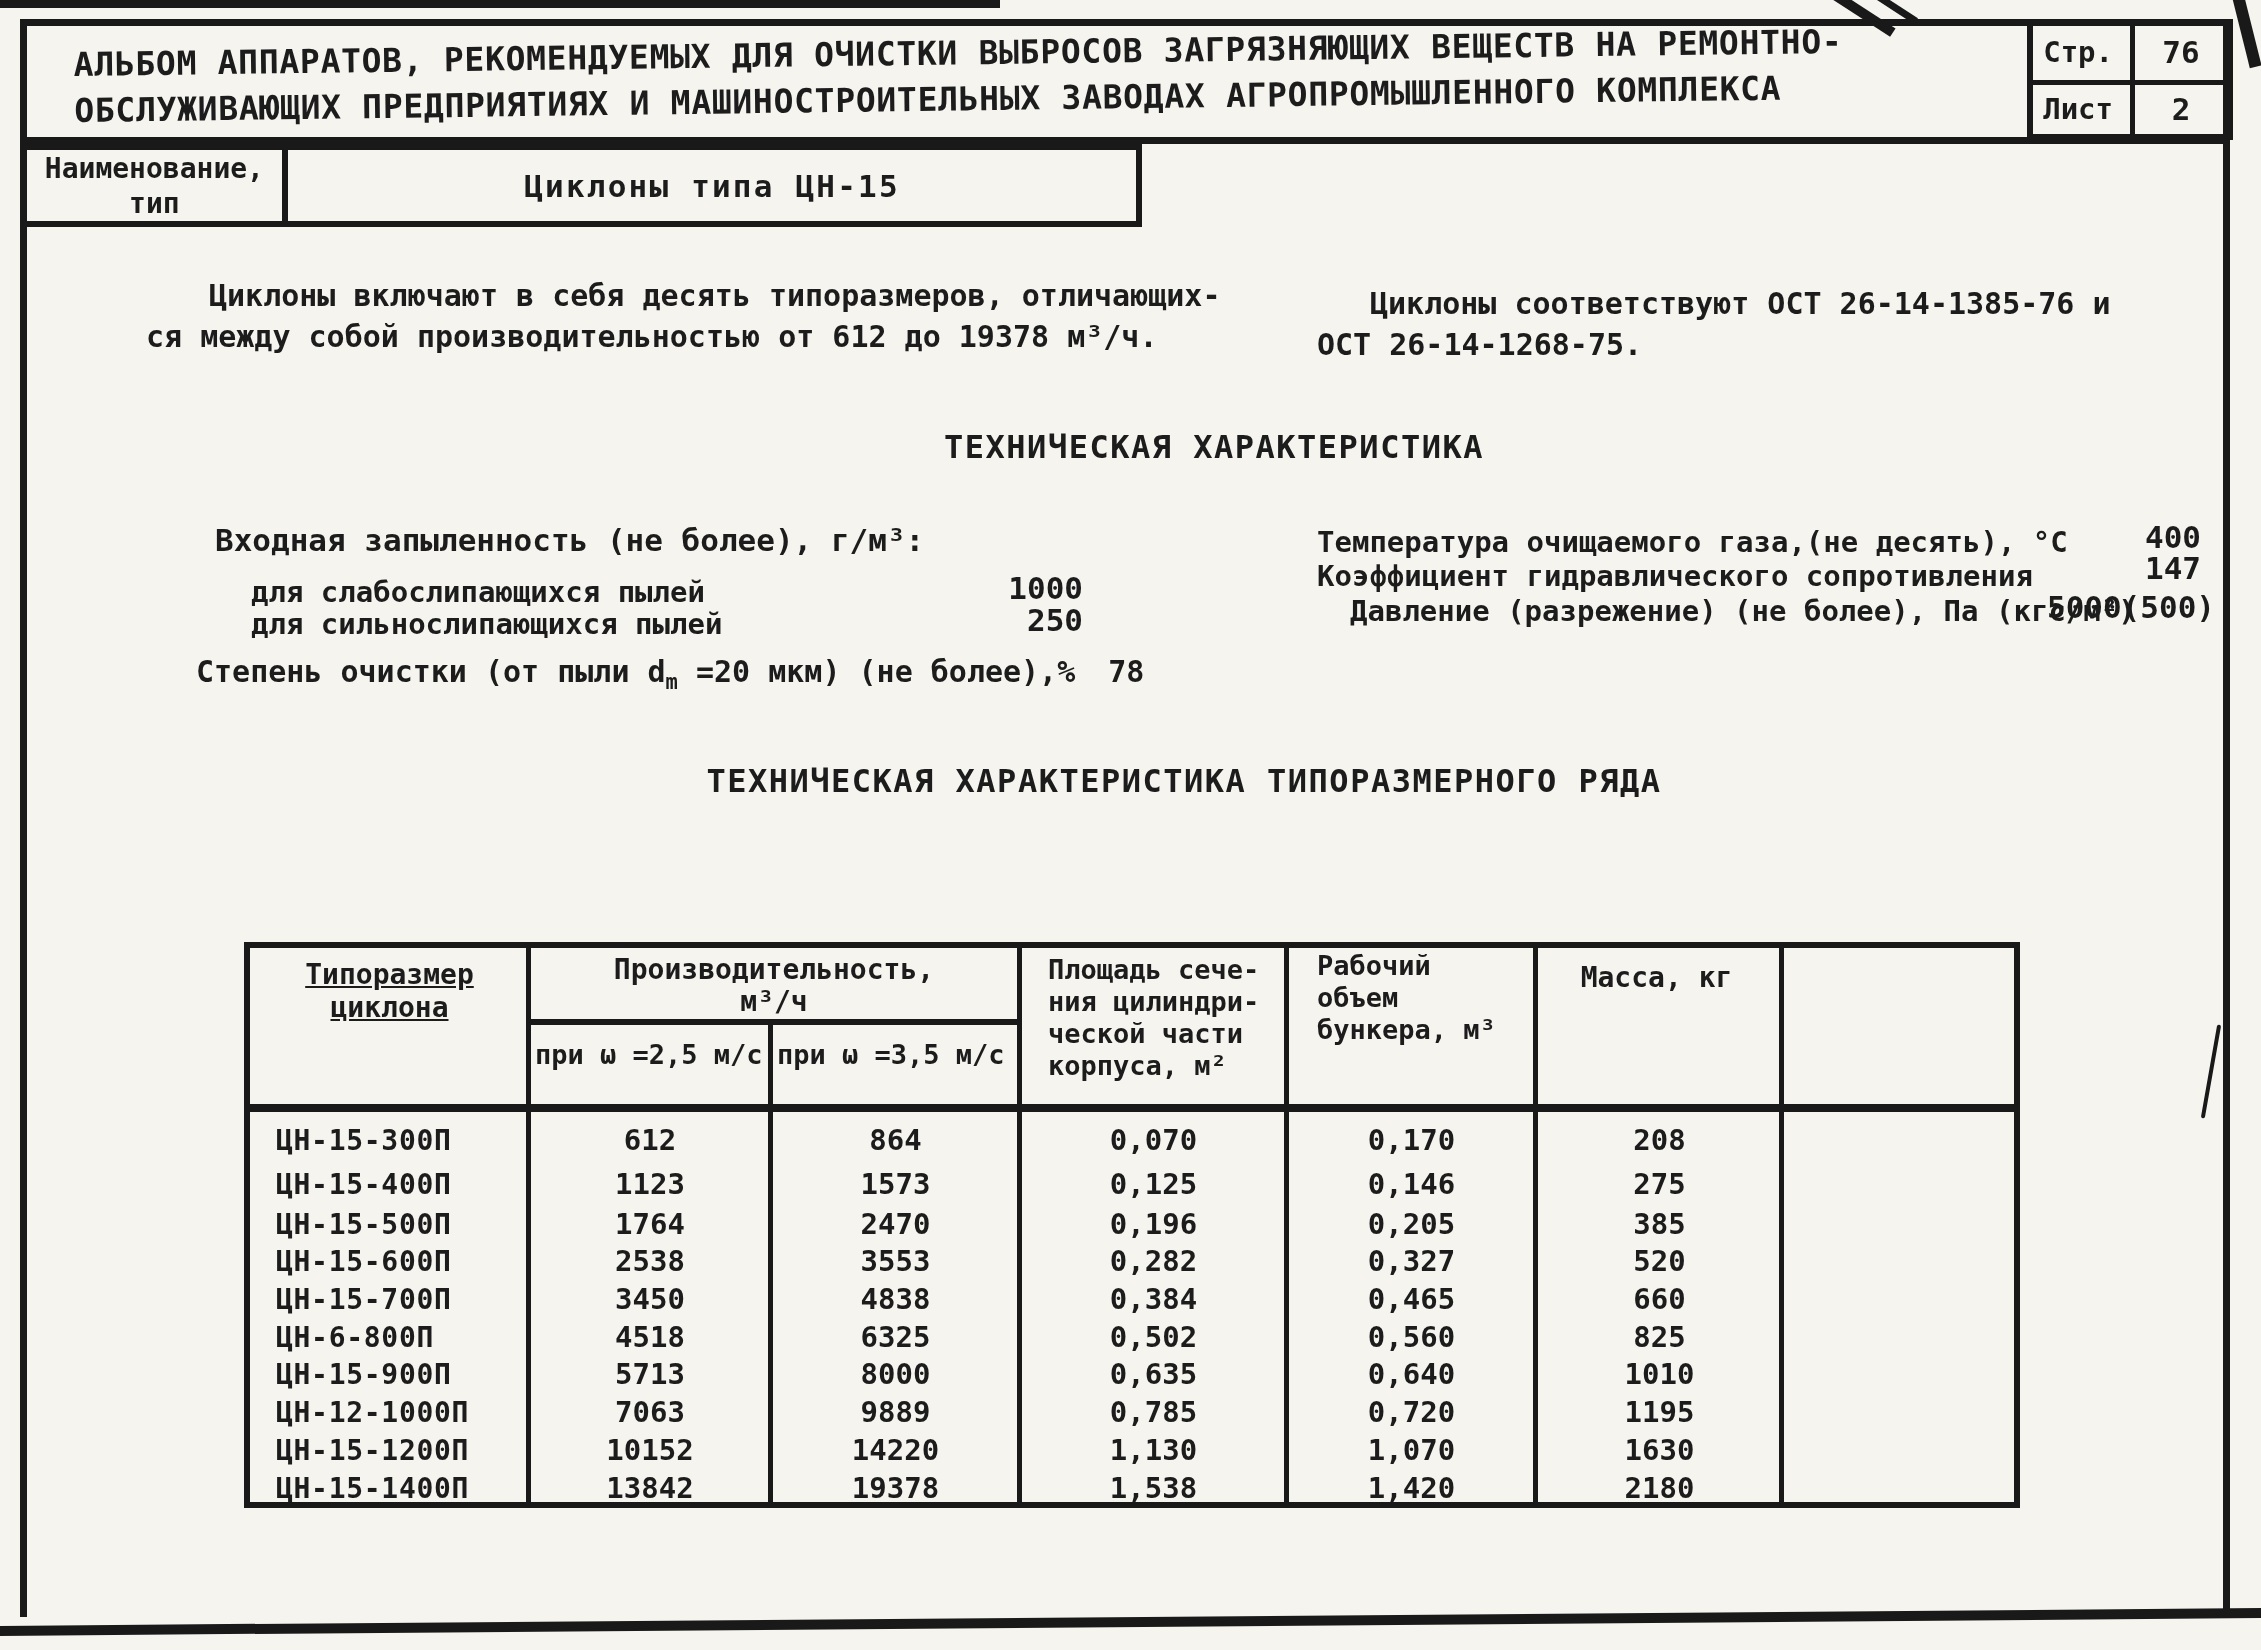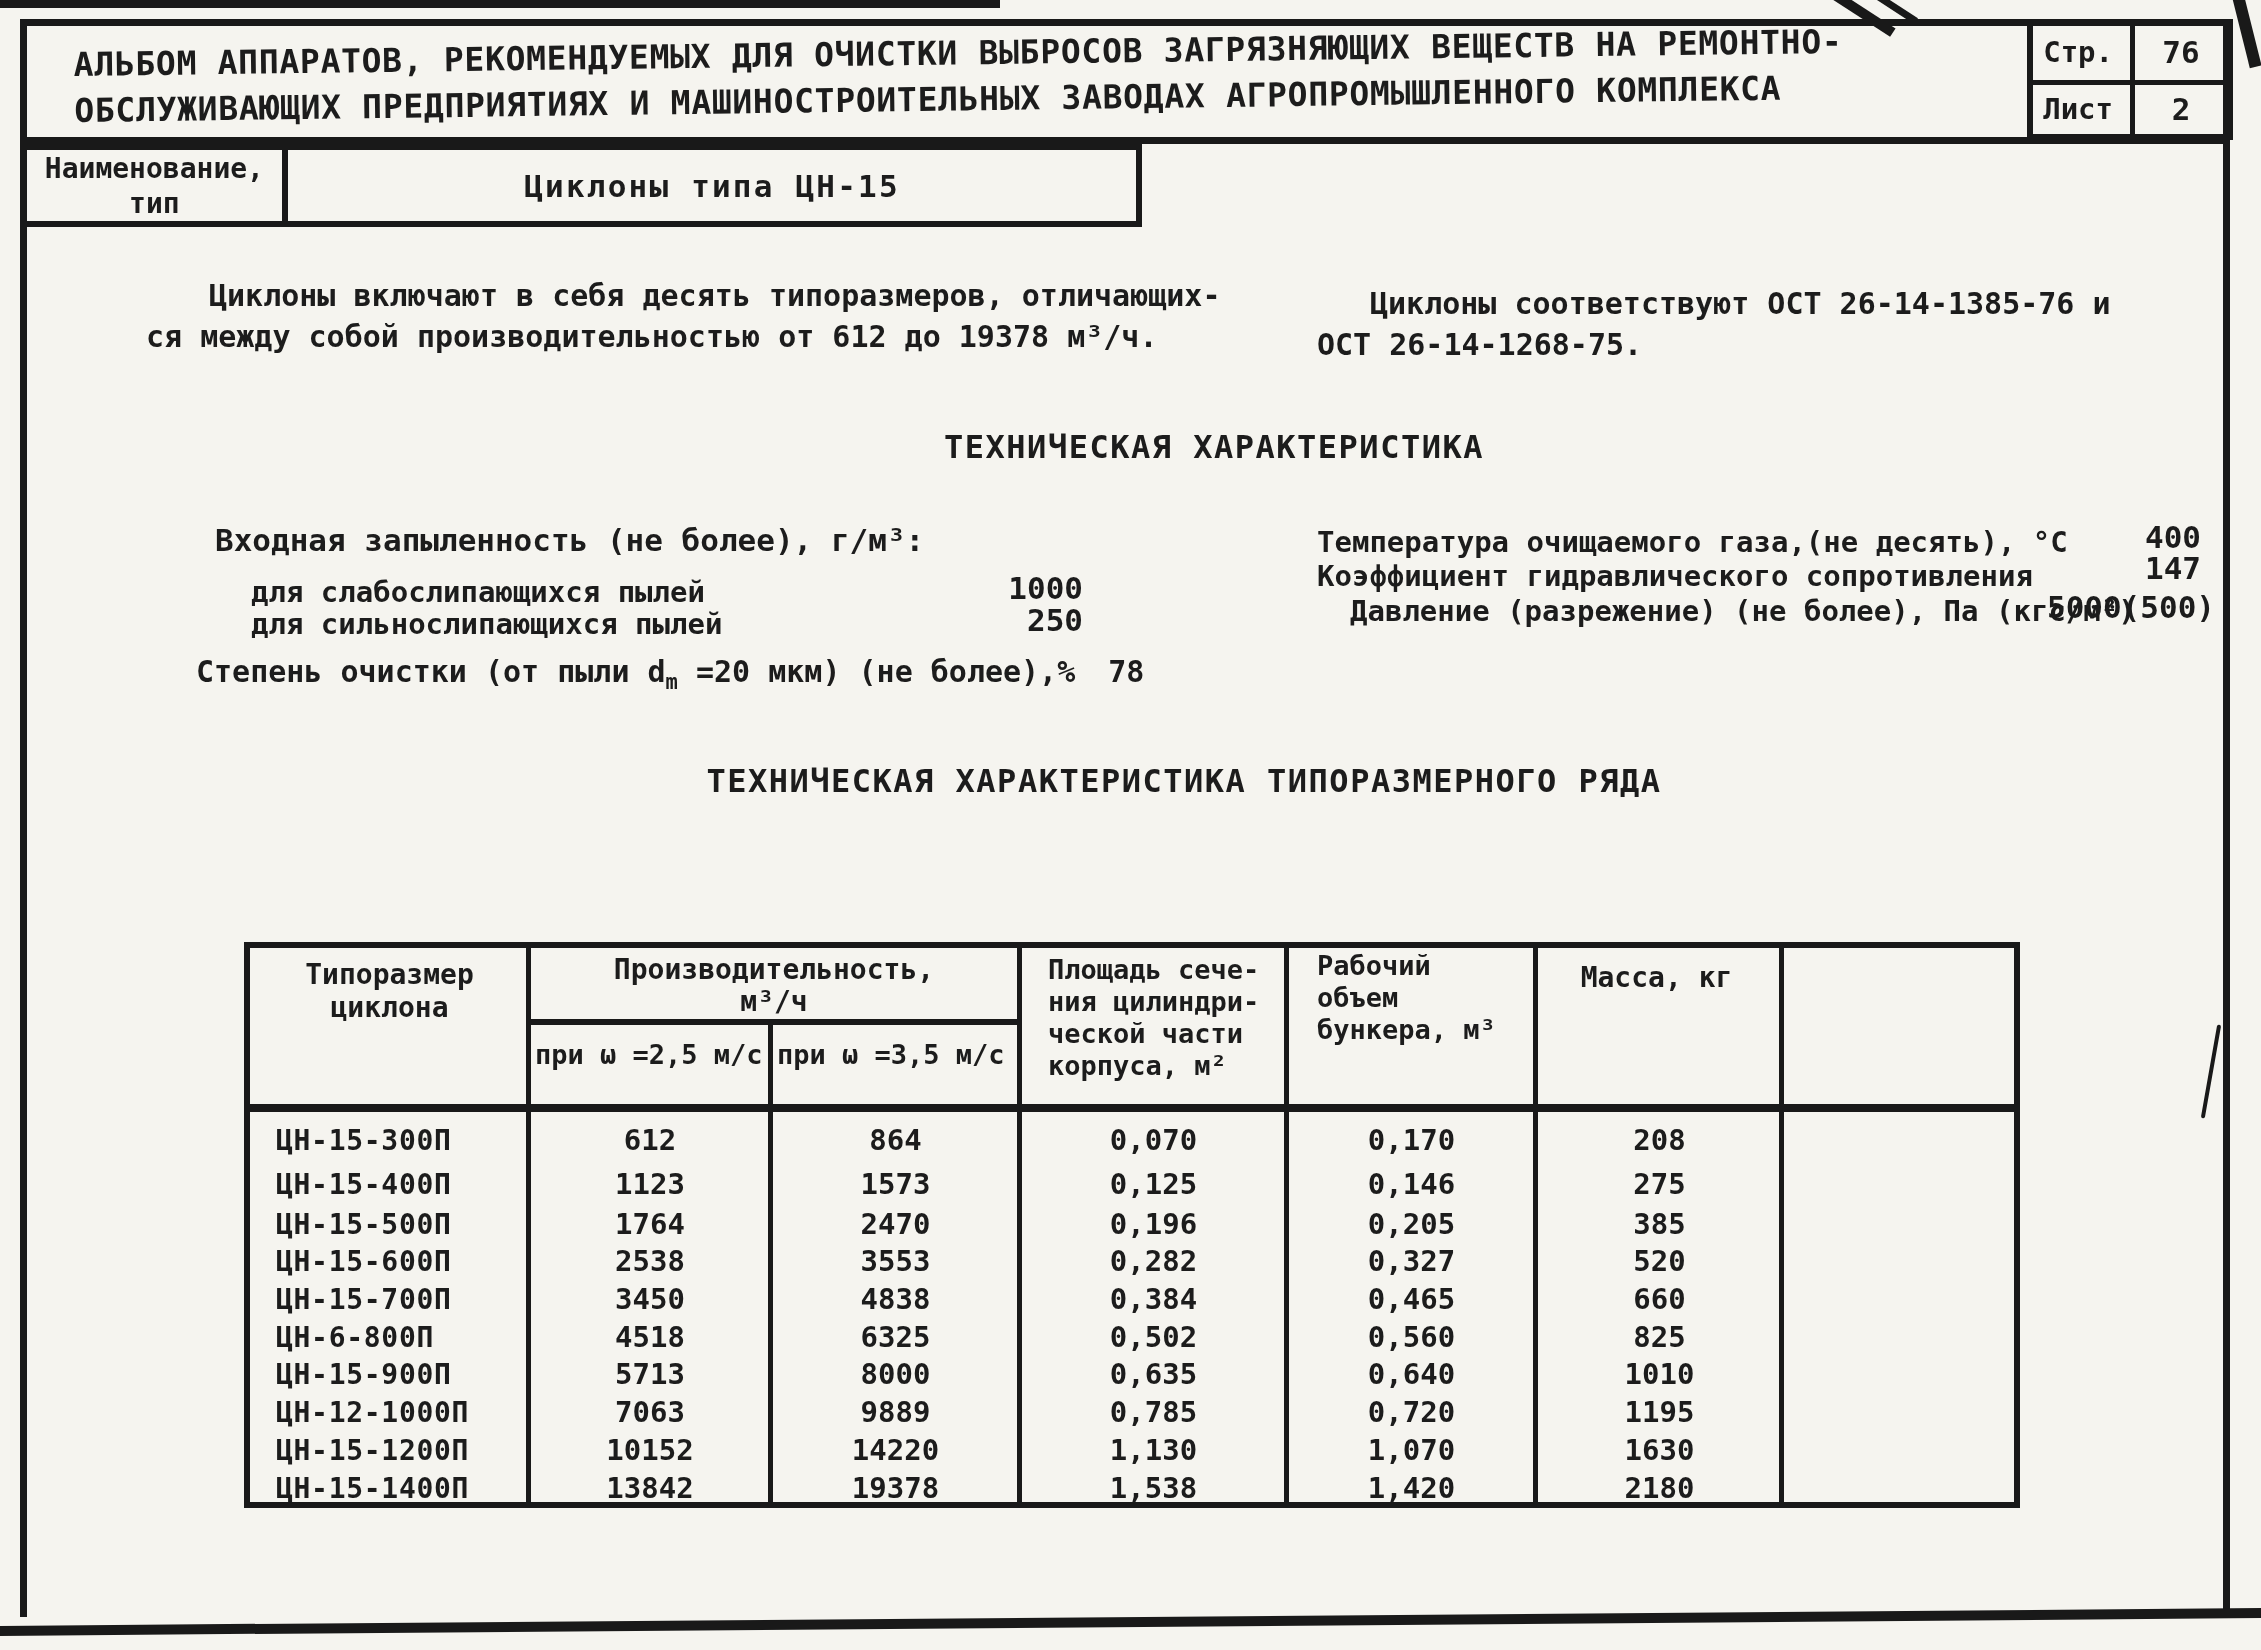--- a/index.html
+++ b/index.html
@@ -52,21 +52,21 @@
   .subm { display:inline-block; font-size:20.4px; transform:translateY(7.3px); }
   .degval { padding-left:33px; }
   
   .tbl { left:244px; top:942px; width:1776px; height:566px; border:6.5px solid #191919; }
   .vl { position:absolute; width:5.1px; top:0; bottom:0; background:#191919; }
   .vl1 { left:276px; } .vl2 { left:518px; top:71px; } .vl3 { left:767px; }
   .vl4 { left:1034px; } .vl5 { left:1283px; } .vl6 { left:1529px; }
   .subsplit { position:absolute; left:276px; top:71px; width:495px; height:5.8px; background:#191919; }
   .headsep { position:absolute; left:0; right:0; top:156px; height:8px; background:#191919; }
   .th { position:absolute; font-size:28px; line-height:33px; white-space:nowrap; }
-  .th-type { left:0; top:10.2px; width:279px; text-align:center; }
+  .th-type { left:0; top:10.2px; width:279px; text-align:center;text-decoration:underline; }
   .th-perf { left:279px; top:5.8px; width:490px; text-align:center; line-height:32px; }
   .th-w25 { left:285px; top:90px; font-size:27px; }
   .th-w35 { left:527px; top:90px; font-size:27px; }
   .th-area { left:798px; top:5.8px; font-size:27px; line-height:32px; }
   .th-bunk { left:1067px; top:1.5px; font-size:27px; line-height:32px; }
   .th-mass { left:1283px; top:13px; width:247px; text-align:center; }
   .trow { position:absolute; left:0; width:1763px; height:38px; display:grid;
           grid-template-columns:279px 242px 249px 267px 249px 247px auto;
           align-items:center; font-size:29px; }
   .trow .c { text-align:center; }

